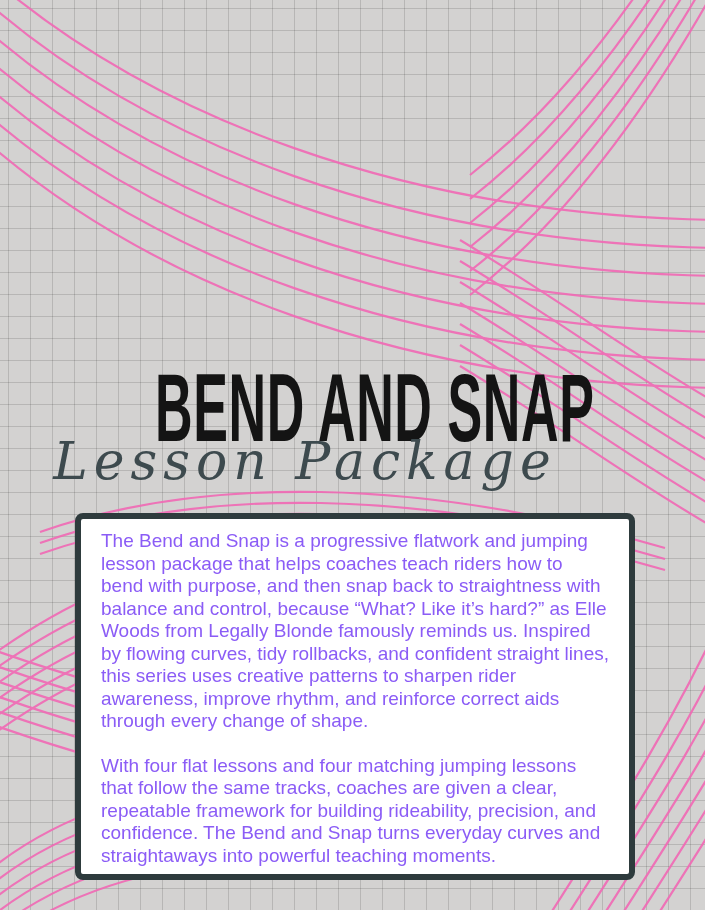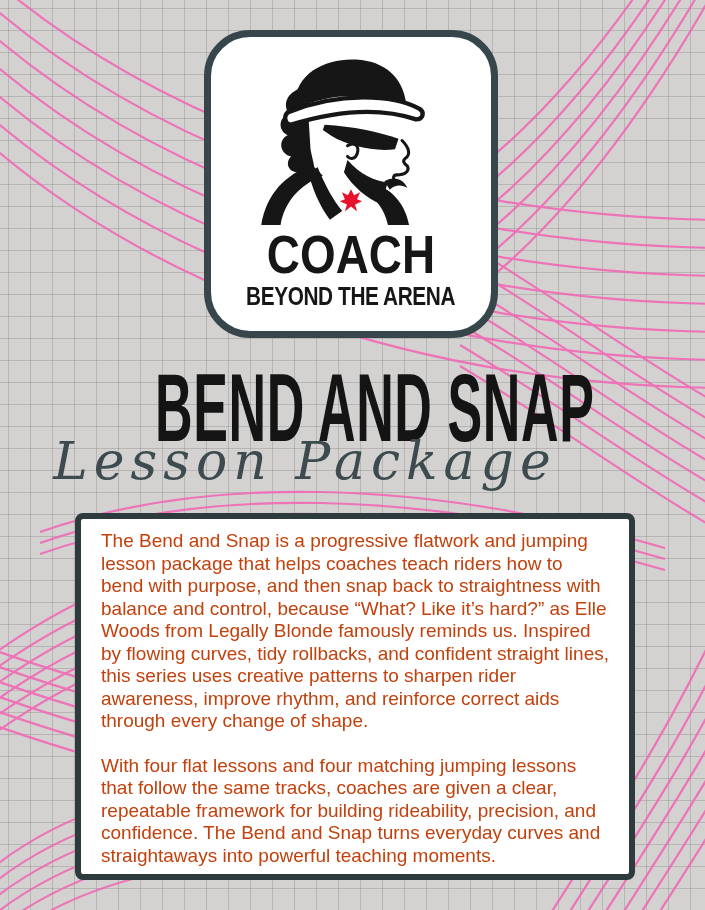--- a/index.html
+++ b/index.html
@@ -66,21 +66,21 @@
     width:560px;height:367px;box-sizing:border-box;
     background:#ffffff;
     border:6px solid #2e3b3d;
     border-radius:8px;
     padding:11px 20px;
     overflow:hidden;
   }
   .description-card p{
     margin:0 0 22px 0;
     font-size:19px;line-height:22.5px;
-    color:#c2410c;
+    color:#8b5cf6;
   }
   .description-card p:last-child{margin-bottom:8px;}
 </style>
 </head>
 <body>
 
 <div class="page">
 
   <svg class="curves" viewBox="0 0 705 910" aria-hidden="true">
     <g stroke="#f06ab5" stroke-width="2.2" fill="none" opacity="0.92">
@@ -136,52 +136,20 @@
       <path id="cF" d="M540,930 C610,820 670,730 725,610"></path>
       <use href="#cF" x="18"></use>
         <use href="#cF" x="36"></use>
         <use href="#cF" x="54"></use>
       <use href="#cF" x="72"></use>
         <use href="#cF" x="90"></use>
         <use href="#cF" x="108"></use>
     </g>
   </svg>
 
-  <div class="logo-card">
-    <svg class="portrait" viewBox="0 0 240 200" aria-hidden="true">
-      <g fill="#161616">
-
-        <path d="M64,44 C46,50 42,64 50,74 C36,78 38,94 48,98 C36,104 40,120 52,122 C44,130 50,142 62,140 C58,150 70,156 76,148 C82,140 76,126 74,114 L72,82 C72,66 74,54 82,48 Z"></path>
-
-        <path d="M56,64 C56,26 94,10 126,12 C160,14 178,34 182,58 L183,66 C138,48 98,50 56,68 Z"></path>
-
-        <path d="M90,86 C122,88 152,94 174,102 L170,114 C146,117 116,110 98,99 L88,92 Z"></path>
-
-        <path d="M116,126 C130,142 148,151 162,151 L154,176 C138,170 122,156 112,140 Z"></path>
-
-        <path d="M18,200 C24,164 46,142 76,132 L88,144 C62,154 44,174 40,200 Z"></path>
-
-        <path d="M82,134 C90,154 100,172 110,184 L96,194 C84,178 76,158 72,142 Z"></path>
-
-        <path d="M148,154 C168,160 182,178 186,200 L162,200 C158,182 148,170 138,164 Z"></path>
-
-        <path d="M158,150 C170,144 180,148 184,158 C178,154 170,154 164,160 Z"></path>
-      </g>
-
-      <path d="M48,72 C108,48 168,52 198,68 C204,72 202,80 194,80 C152,66 104,70 52,86 C45,86 43,77 48,72 Z" fill="#ffffff" stroke="#161616" stroke-width="5" stroke-linejoin="round"></path>
-
-      <path d="M178,104 C186,112 188,120 182,124 C178,127 180,130 184,133 C187,139 181,143 172,143 C168,143 167,147 170,151" fill="none" stroke="#161616" stroke-width="3.5" stroke-linecap="round"></path>
-
-      <path d="M116,110 C124,105 130,110 127,119 C125,125 119,126 116,122" fill="none" stroke="#161616" stroke-width="3.5" stroke-linecap="round"></path>
-
-      <path d="M0,-11 L3,-5 L9,-8 L6,-1 L11,1 L4,4 L6,11 L0,6 L-6,11 L-4,4 L-11,1 L-6,-1 L-9,-8 L-3,-5 Z" fill="#e8112d" transform="translate(120,172) scale(1.15)"></path>
-    </svg>
-    <div class="brand">COACH</div>
-    <div class="tagline">BEYOND THE ARENA</div>
-  </div>
 
   <div class="hero-title">BEND AND SNAP</div>
   <div class="hero-subtitle">Lesson Package</div>
 
   <div class="description-card">
     <p>The Bend and Snap is a progressive flatwork and jumping lesson package that helps coaches teach riders how to bend with purpose, and then snap back to straightness with balance and control, because “What? Like it’s hard?” as Elle Woods from Legally Blonde famously reminds us. Inspired by flowing curves, tidy rollbacks, and confident straight lines, this series uses creative patterns to sharpen rider awareness, improve rhythm, and reinforce correct aids through every change of shape.</p>
     <p>With four flat lessons and four matching jumping lessons that follow the same tracks, coaches are given a clear, repeatable framework for building rideability, precision, and confidence. The Bend and Snap turns everyday curves and straightaways into powerful teaching moments.</p>
   </div>
 
 </div>

